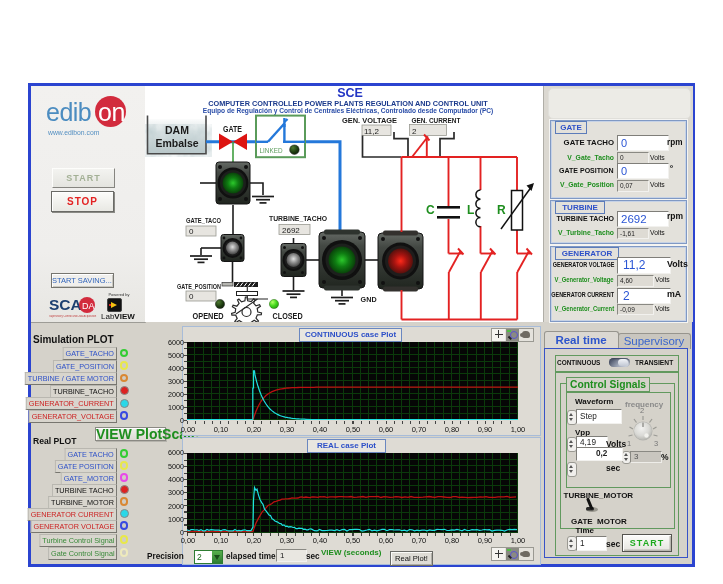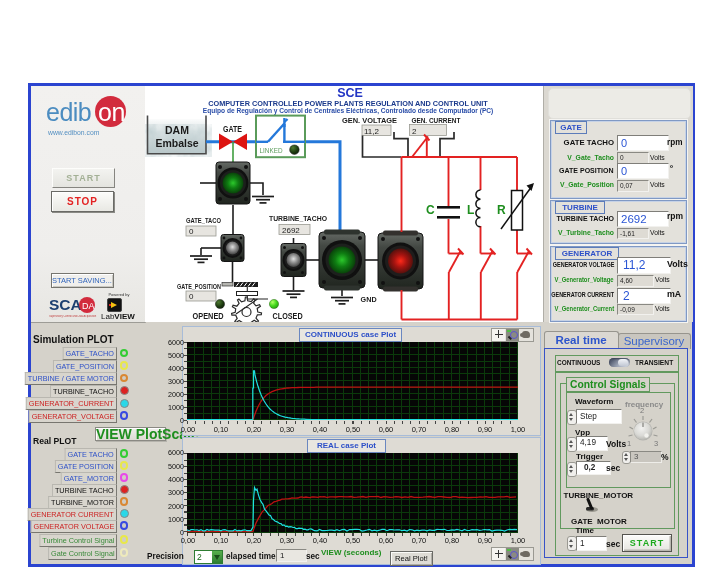--- a/index.html
+++ b/index.html
@@ -622,21 +622,21 @@
 <div class="abs" style="left:621.5px;top:450.5px;width:7px;height:11px;background:#f0efec;border:1px solid #9a9992;border-radius:3px;">
  <span class="abs" style="left:1px;top:1.5px;width:0;height:0;border-left:2px solid transparent;border-right:2px solid transparent;border-bottom:3px solid #555;"></span>
  <span class="abs" style="left:1px;top:6.5px;width:0;height:0;border-left:2px solid transparent;border-right:2px solid transparent;border-top:3px solid #555;"></span>
     </div>
 <div class="abs" style="left:630px;top:450.5px;width:27px;height:10.5px;background:#c9c6bf;border-top:1px solid #8a8983;border-left:1px solid #8a8983;border-right:1px solid #eeede9;border-bottom:1px solid #eeede9;font-size:8px;line-height:10.5px;padding-left:3px;color:#555;">3</div>
 <div class="abs b" style="left:661px;top:452px;font-size:8.5px;color:#111;">%</div>
 <div class="abs" style="left:566.5px;top:461.5px;width:8px;height:13px;background:#f0efec;border:1px solid #9a9992;border-radius:3px;">
  <span class="abs" style="left:1.5px;top:2px;width:0;height:0;border-left:2.5px solid transparent;border-right:2.5px solid transparent;border-bottom:3.5px solid #555;"></span>
  <span class="abs" style="left:1.5px;top:7.5px;width:0;height:0;border-left:2.5px solid transparent;border-right:2.5px solid transparent;border-top:3.5px solid #555;"></span>
     </div>
-<div class="abs disp" style="left:576px;top:461px;width:26px;height:12px;font-size:8.2px;line-height:12px;padding-left:7px;color:#222;font-weight:bold;">0,2</div>
+<div class="abs disp" style="left:576px;top:447px;width:26px;height:12px;font-size:8.2px;line-height:12px;padding-left:19px;color:#222;font-weight:bold;">0,2</div>
 <div class="abs b" style="left:606px;top:463px;font-size:8.5px;color:#111;">sec</div>
 <div class="abs b" style="left:563.5px;top:490.5px;font-size:8px;color:#111;">TURBINE_MOTOR</div>
 <svg class="abs" style="left:581px;top:498px;" width="20" height="15" viewBox="0 0 20 15">
  <ellipse cx="11" cy="11.5" rx="6" ry="2.5" fill="#9a988f"></ellipse>
  <rect x="5" y="9" width="8" height="3.5" rx="1.5" fill="#2a2a2a"></rect>
  <line x1="10.5" y1="10" x2="7" y2="1.5" stroke="#111" stroke-width="3" stroke-linecap="round"></line>
 </svg>
 <div class="abs b" style="left:571px;top:516.5px;font-size:8px;color:#111;">GATE&nbsp;&nbsp;MOTOR</div>
 <div class="abs b" style="left:575.5px;top:526px;font-size:8px;color:#111;">Time</div>
 <div class="abs" style="left:566.5px;top:536px;width:8px;height:13px;background:#f0efec;border:1px solid #9a9992;border-radius:3px;">

